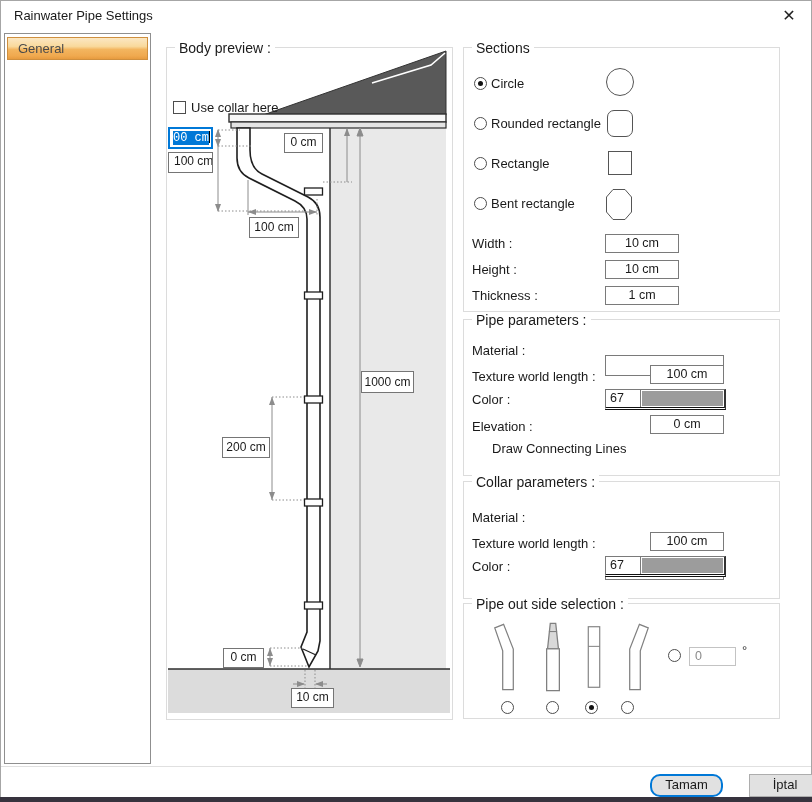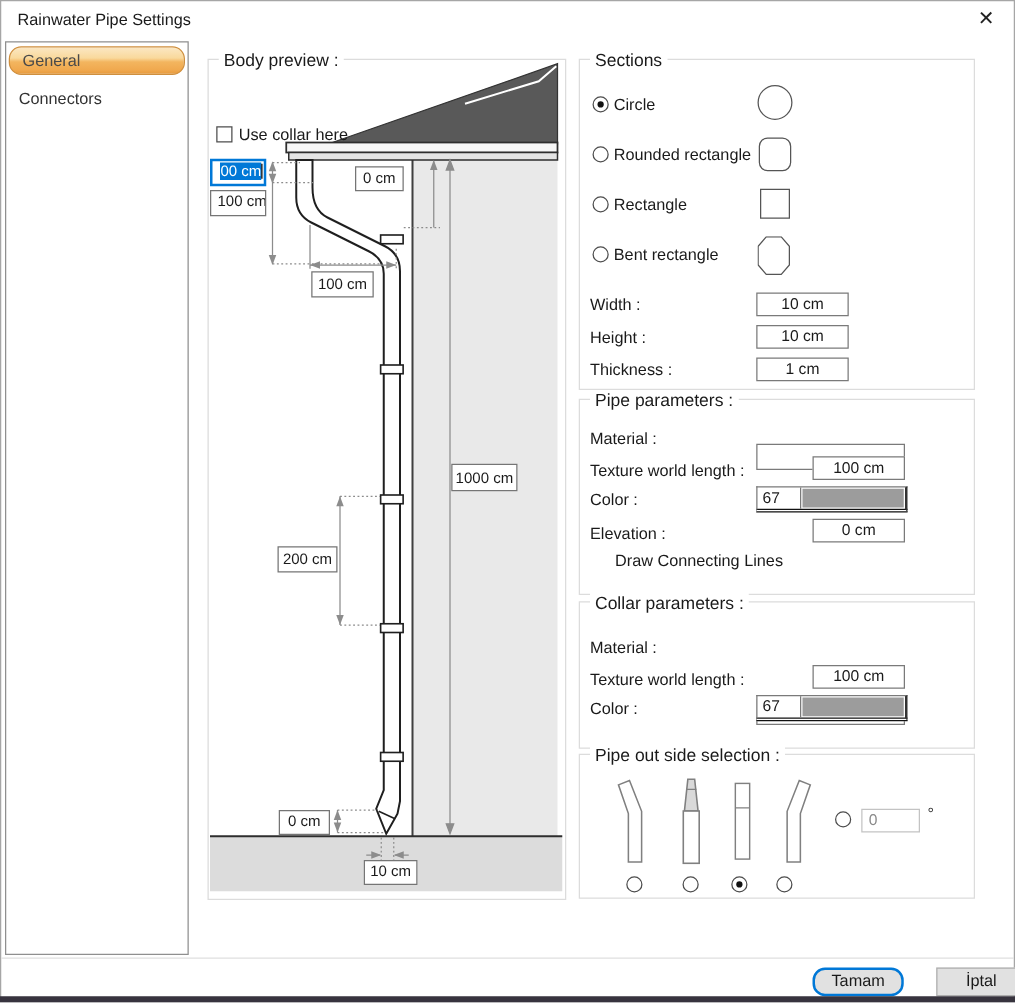--- a/index.html
+++ b/index.html
@@ -11,21 +11,21 @@
   .win-border{position:absolute;inset:0;border:1px solid #a6a6a6;pointer-events:none;}
   .abs{position:absolute;}
   .title{font-size:13px;}
   .close-x{font-size:16px;color:#222;line-height:20px;text-align:center;width:22px;height:22px;cursor:default;}
 
   
   .sidebar{border:1px solid #8f8f8f;background:#fff;}
   .side-item{height:21px;line-height:21px;padding-left:10px;font-size:13px;color:#333;}
   .side-item.selected{
     background:linear-gradient(#fbe7c3 0%,#f9d99c 40%,#f3b55f 55%,#f0a94f 85%,#e79b3f 100%);
-    border:1px solid #cf8f3e;border-radius:10px;color:#4a4a4a;
+    border:1px solid #cf8f3e;border-radius:0;color:#4a4a4a;
   }
 
   
   .group{border:1px solid #dcdcdc;background:#fff;}
   .group-label{position:absolute;top:-8px;left:8px;background:#fff;padding:0 4px;font-size:14px;color:#1a1a1a;}
 
   
   .radio{display:inline-block;width:13px;height:13px;border:1px solid #4d4d4d;border-radius:50%;background:#fff;box-sizing:border-box;}
   .radio.checked::after{content:"";display:block;width:5px;height:5px;margin:3px;border-radius:50%;background:#111;}
   .checkbox{display:inline-block;width:13px;height:13px;border:1px solid #4d4d4d;background:#fff;box-sizing:border-box;position:relative;}
@@ -35,21 +35,21 @@
   .tbox{border:1px solid #7a7a7a;background:#fff;text-align:center;font-size:12.5px;box-sizing:border-box;}
   .combo{border:1px solid #7a7a7a;background:#fff;box-sizing:border-box;position:relative;}
   .chev{position:absolute;right:8px;top:6px;width:7px;height:7px;border-left:1.5px solid #555;border-bottom:1.5px solid #555;transform:rotate(-45deg);}
   .colorctl{border:1px solid #7a7a7a;border-bottom:3px double #111;border-right:2px solid #333;background:#fff;box-sizing:border-box;display:flex;}
   .colorctl .num{width:30px;border-right:1px solid #7a7a7a;font-size:12.5px;padding-left:4px;line-height:17px;}
   .colorctl .swatch{flex:1;margin:1px;}
 
   
   .dimbox{background:#fff;border:1px solid #757575;text-align:center;font-size:12px;line-height:17px;box-sizing:border-box;overflow:hidden;white-space:nowrap;}
   .editbox{background:#fff;border:2px solid #0078d7;box-sizing:border-box;font-size:12px;line-height:16px;overflow:hidden;white-space:nowrap;text-align:right;padding-right:1px;}
-  .editbox .sel{background:#0078d7;color:#fff;}
+  .editbox .sel{background:#0078d7;color:#fff;font-family:Liberation Mono, monospace;}
   .caret{display:inline-block;width:1px;height:12px;background:#000;vertical-align:-2px;}
 
   .btn{background:#e1e1e1;border:1px solid #adadad;text-align:center;font-size:13px;line-height:20px;box-sizing:border-box;}
   .btn.default{border:2px solid #0078d7;line-height:18px;}
 
   .deg{font-size:13px;color:#333;}
   .lbl{white-space:nowrap;}
   svg{display:block;}
 </style>
 </head>
@@ -59,21 +59,20 @@
 
 <div class="win-border"></div>
 
 
 <div class="abs title" style="left:14px;top:8px;">Rainwater Pipe Settings</div>
 <div class="abs close-x" style="left:778px;top:6px;">✕</div>
 
 
 <div class="abs sidebar" style="left:4px;top:33px;width:145px;height:729px;">
   <div class="side-item selected" style="margin:3px 2px 0 2px;">General</div>
-  <div class="side-item" style="margin-top:8px;">Connectors</div>
 </div>
 
 
 <div class="abs group" style="left:166px;top:47px;width:285px;height:671px;overflow:visible;">
   <div class="group-label">Body preview :</div>
 </div>
 
 
 <svg class="abs" style="left:167px;top:48px;" width="283" height="669" viewBox="167 48 283 669">
 

